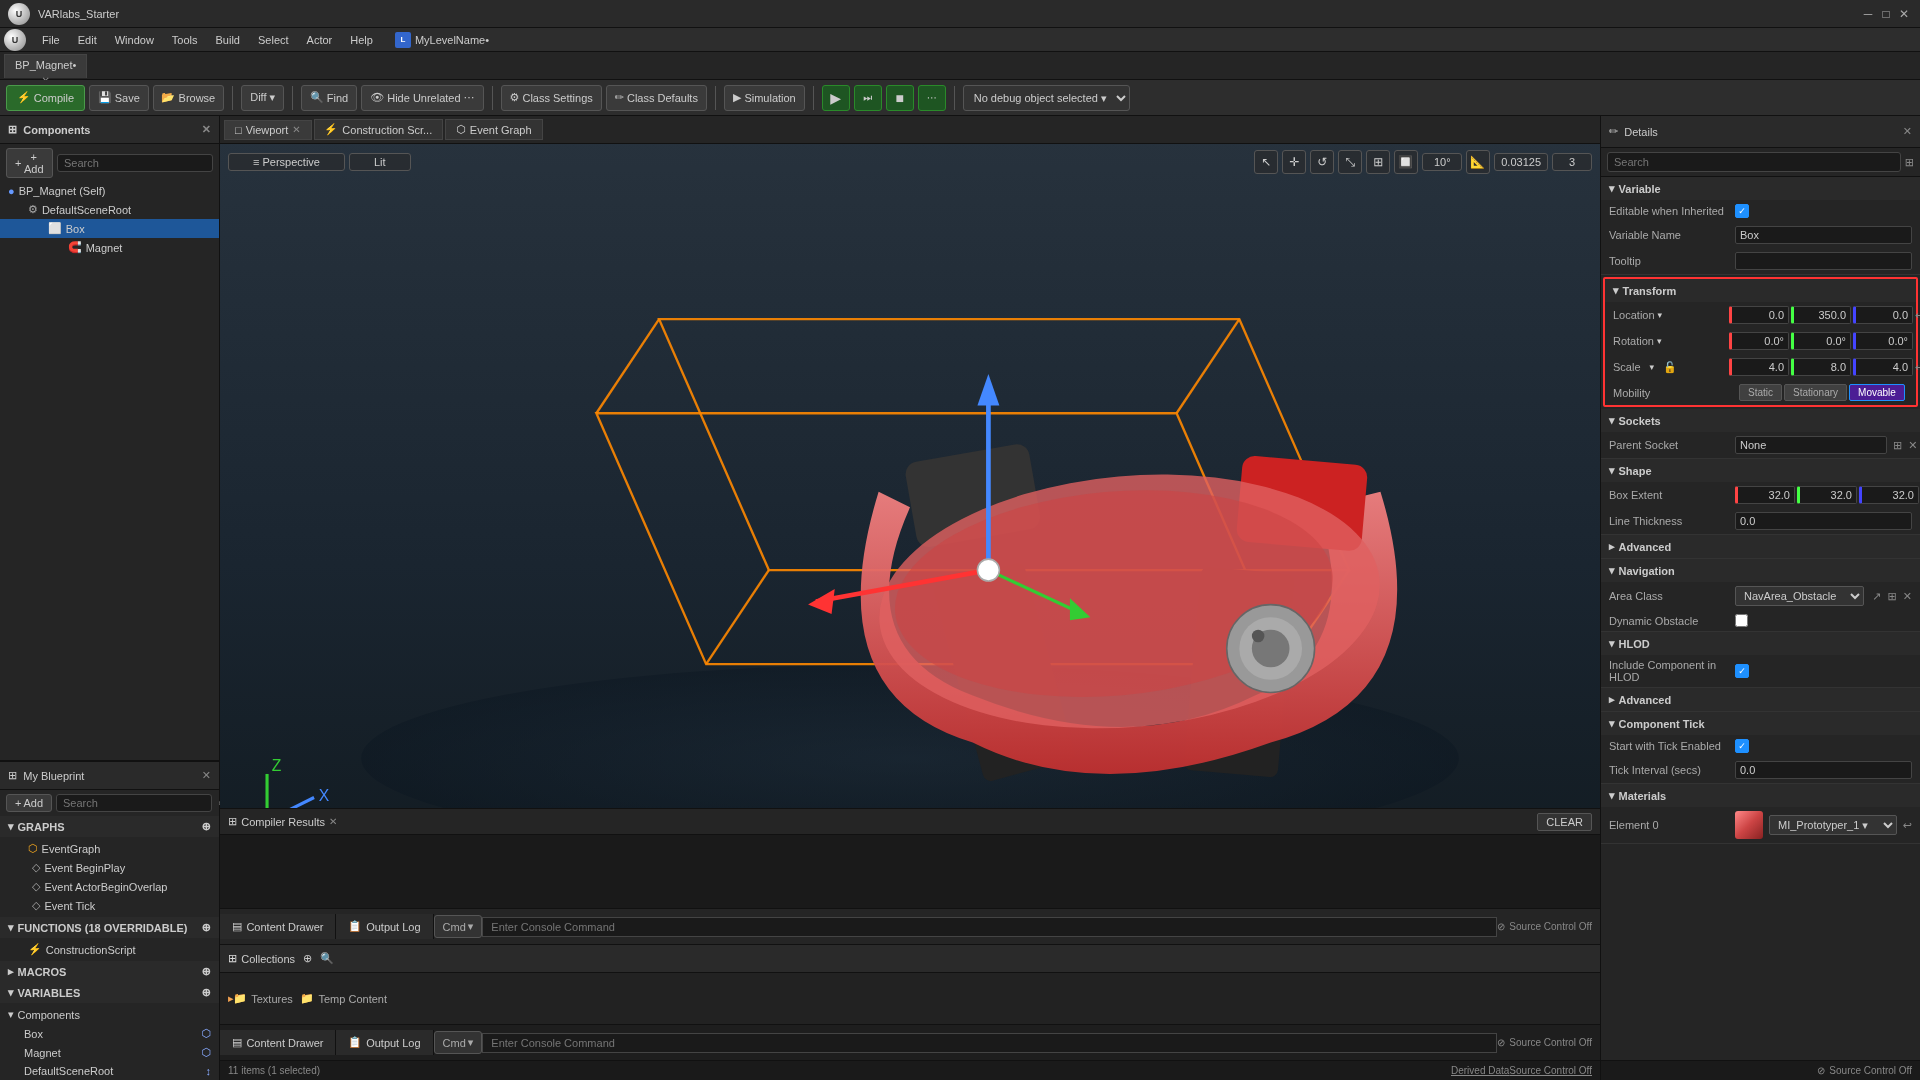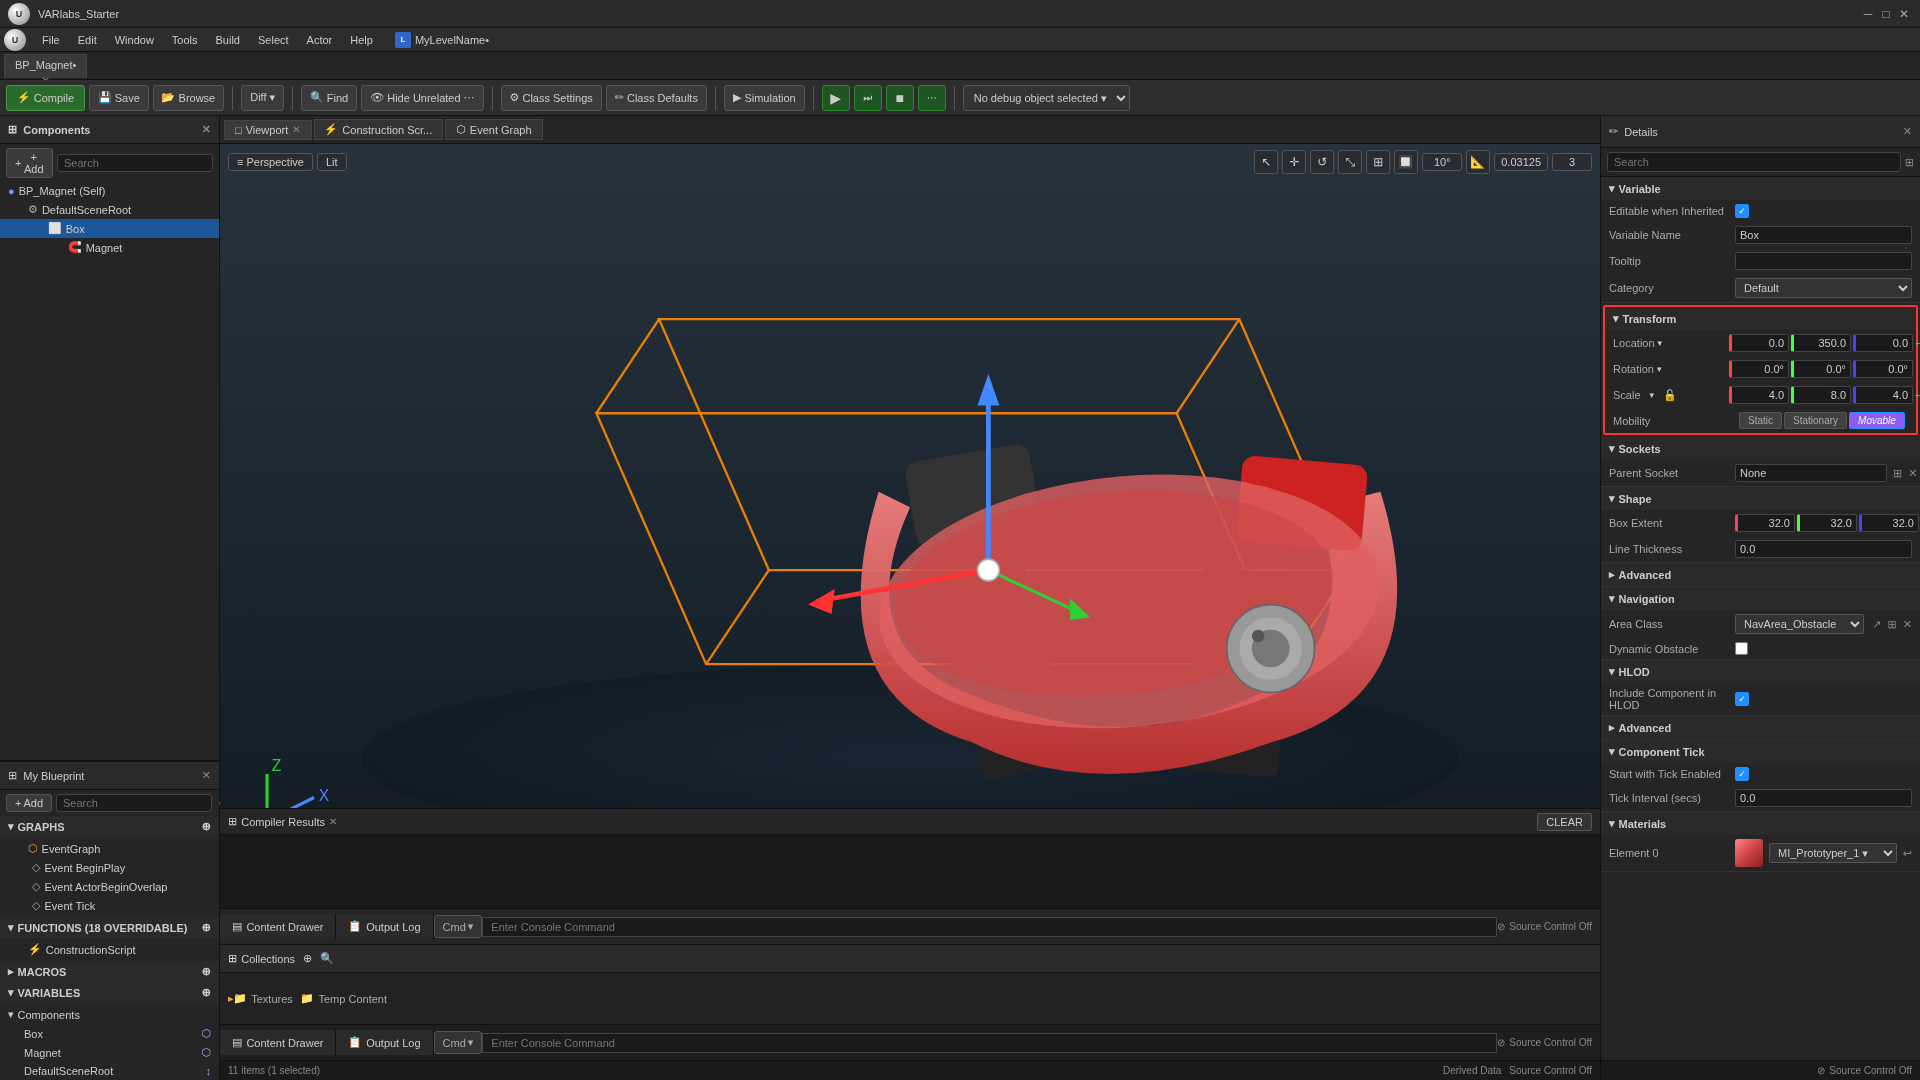--- a/index.html
+++ b/index.html
@@ -248,21 +248,21 @@
       top: 6px;
       left: 0;
       right: 0;
       display: flex;
       align-items: center;
       padding: 0 8px;
       gap: 4px;
       z-index: 10;
     }
     .viewport-mode-btn {
-      padding: 2px 8px;
+      padding: 2px 24px;
       background: #2a2a2a99;
       border: 1px solid #555;
       border-radius: 3px;
       color: #ccc;
       font-size: 11px;
       cursor: pointer;
     }
     .vp-icon-btn {
       width: 24px;
       height: 24px;
@@ -499,41 +499,41 @@
     .mobility-btn {
       padding: 2px 8px;
       background: #404040;
       border: 1px solid #555;
       border-radius: 2px;
       color: #aaa;
       font-size: 10px;
       cursor: pointer;
     }
     .mobility-btn.active {
-      background: #8b5cf6;
+      background: #4c1d95;
       border-color: #1e90ff;
       color: #fff;
-      font-style: italic;
     }
 
     .status-bar {
       height: 20px;
       background: #1a1a1a;
       display: flex;
       align-items: center;
       padding: 0 8px;
       border-top: 1px solid #111;
       flex-shrink: 0;
       font-size: 10px;
       color: #888;
     }
     .status-right {
       margin-left: auto;
       display: flex;
-      gap: 8px;
+      gap: 0;
+      text-decoration: underline;
     }
 
     .compile-btn {
       display: flex;
       align-items: center;
       gap: 3px;
       padding: 3px 10px;
       background: #2a6a2a;
       border: 1px solid #4a9a4a;
       border-radius: 3px;
@@ -1067,26 +1067,20 @@
           <div class="checkbox-blue">✓</div>
         </div>
         <div class="details-row">
           <span class="details-label">Variable Name</span>
           <input class="details-input" type="text" value="Box" style="">
         </div>
         <div class="details-row">
           <span class="details-label">Tooltip</span>
           <input class="details-input" type="text" value="" style="">
         </div>
-        <div class="details-row">
-          <span class="details-label">Category</span>
-          <select class="details-select">
-            <option>Default</option>
-          </select>
-        </div>
       </div>
 
       <div class="details-section transform-highlight">
         <div class="details-section-header">
           <span>▾</span>
           <span>Transform</span>
         </div>
 
         <div class="details-row">
           <div style="display:flex; align-items:center; gap:3px; width:110px; flex-shrink:0;">

